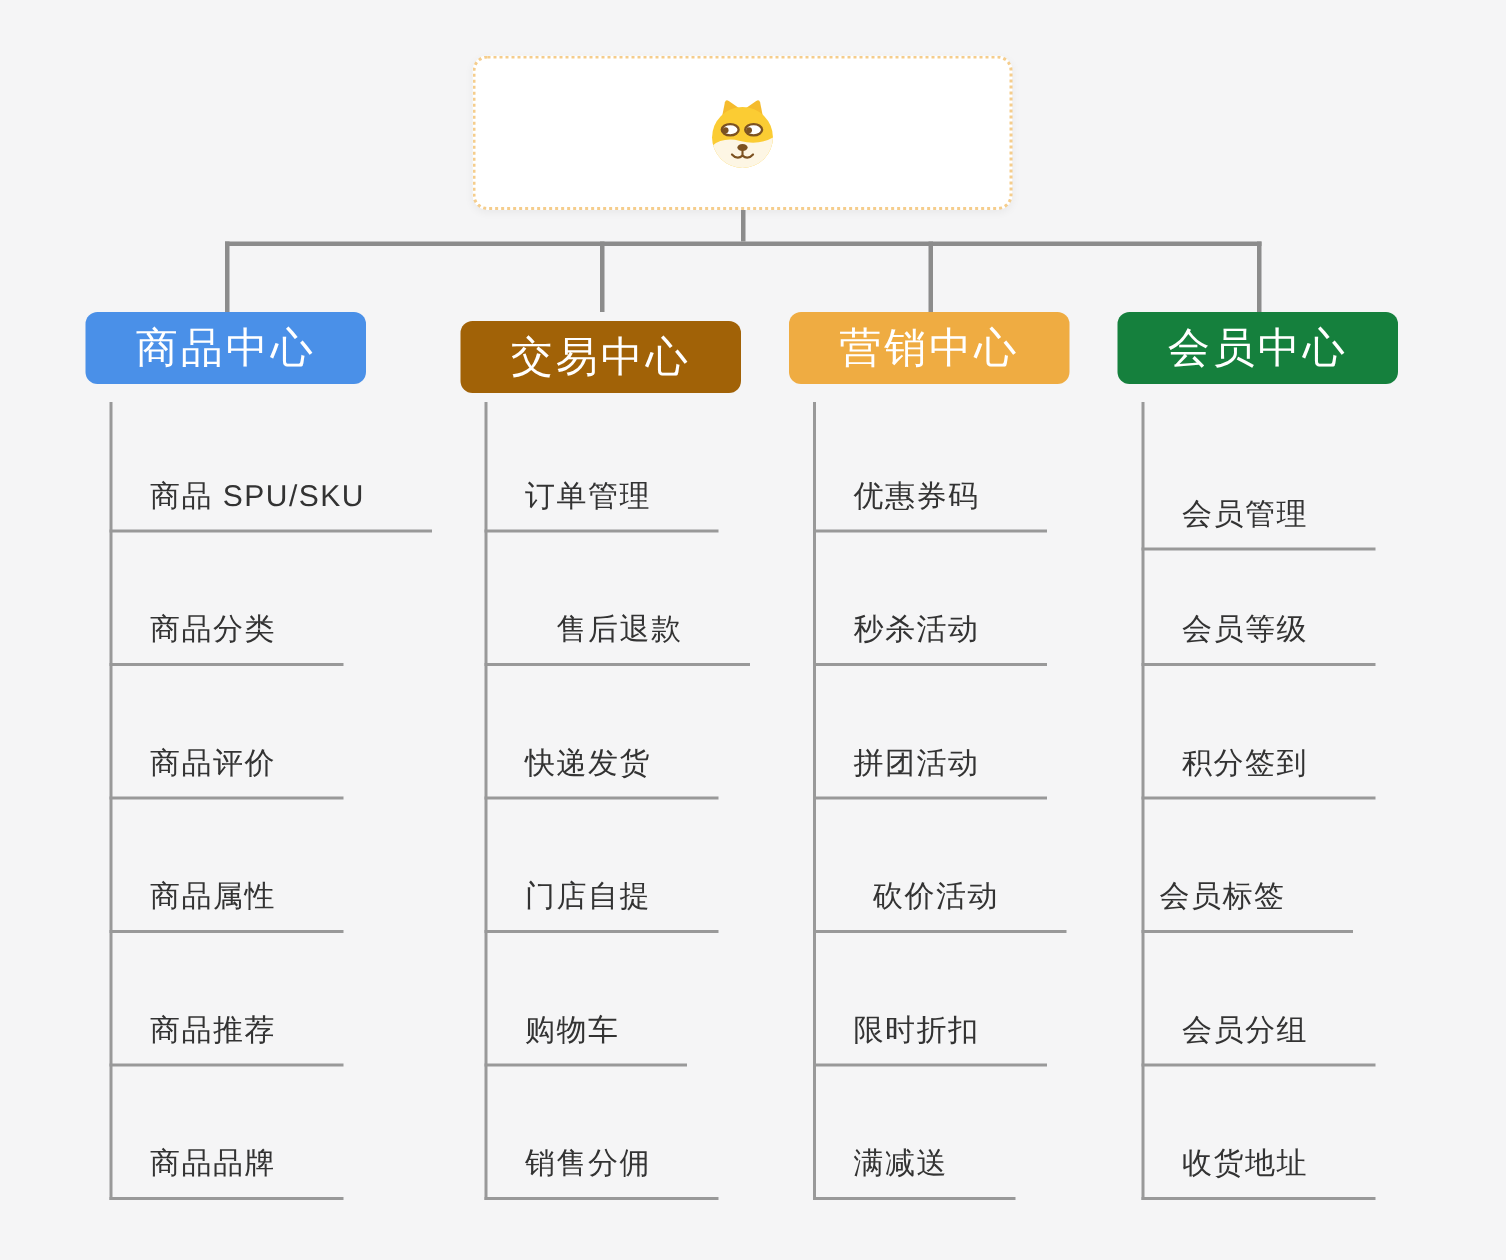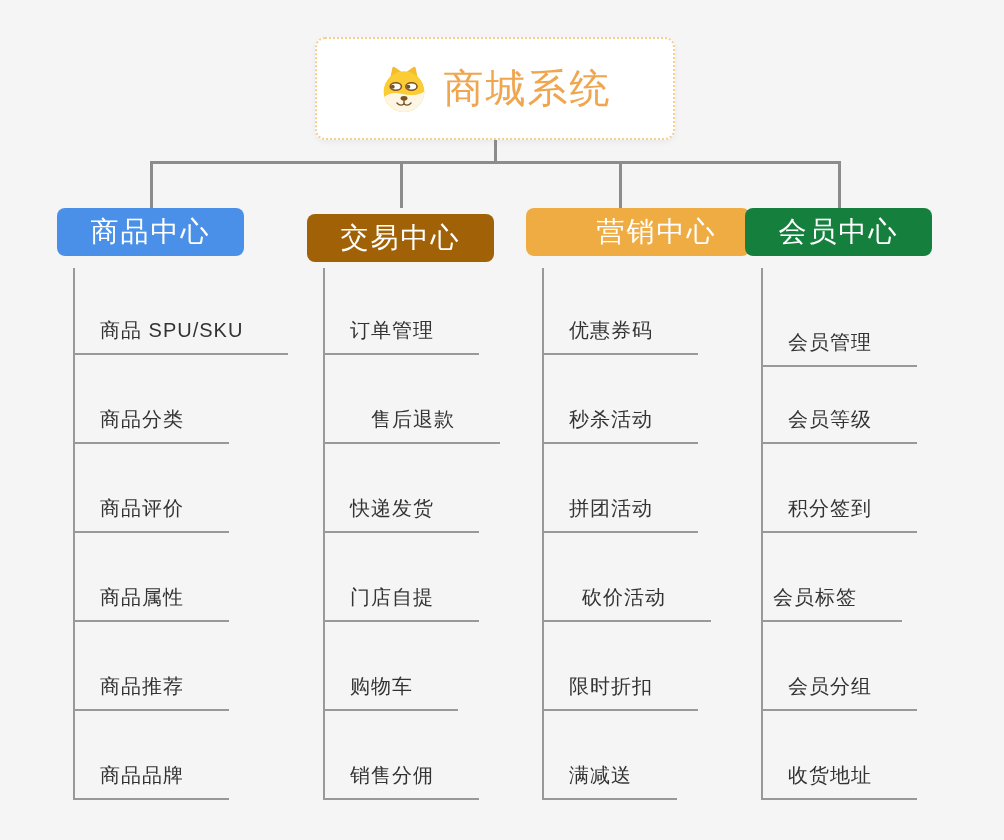--- a/index.html
+++ b/index.html
@@ -60,21 +60,20 @@
         <path d="M4 44 Q14 34 30 38 Q48 42.5 61 33 L61 62 L4 62 Z" fill="#FDF6E4"></path>
       </g>
       <ellipse cx="21.5" cy="28.5" rx="7.2" ry="4.8" fill="#FFFFFF" stroke="#7C5221" stroke-width="2"></ellipse>
       <ellipse cx="41.5" cy="28.5" rx="7.2" ry="4.8" fill="#FFFFFF" stroke="#7C5221" stroke-width="2"></ellipse>
       <circle cx="17.6" cy="28.8" r="2.5" fill="#7C5221"></circle>
       <circle cx="37.6" cy="28.8" r="2.5" fill="#7C5221"></circle>
       <ellipse cx="32" cy="43.5" rx="4.4" ry="3" fill="#7C5221"></ellipse>
       <path d="M32 46.5 L32 50" stroke="#7C5221" stroke-width="1.8" stroke-linecap="round" fill="none"></path>
       <path d="M23 49.5 Q27.5 54.5 32 50.5 Q36.5 54.5 41 49.5" stroke="#7C5221" stroke-width="1.8" stroke-linecap="round" fill="none"></path>
     </svg>
-    <span class="root-label">商城系统</span>
   </div>
 
   <div id="generated">
       <div class="conn" style="left: 494px; top: 140px; width: 3px; height: 21px;"></div>
       <div class="conn" style="left: 149.5px; top: 161px; width: 691px; height: 3px;"></div>
       <div class="conn" style="left: 149.5px; top: 161px; width: 3px; height: 47px;"></div>
       <div class="branch-box" style="left: 57px; top: 208px; background: rgb(74, 144, 232);">
         <span>商品中心</span>
       </div>
       <div class="trunk" style="left: 73px; top: 268px; height: 532px;"></div>
@@ -113,21 +112,21 @@
       <div class="child" style="left: 323px; top: 582px;">
         <span>门店自提</span>
       </div>
       <div class="child" style="left: 323px; top: 671px;">
         <span>购物车</span>
       </div>
       <div class="child" style="left: 323px; top: 760px;">
         <span>销售分佣</span>
       </div>
       <div class="conn" style="left: 618.5px; top: 161px; width: 3px; height: 47px;"></div>
-      <div class="branch-box" style="left: 526px; top: 208px; background: rgb(239, 172, 66); padding-left: 37px;">
+      <div class="branch-box" style="left: 526px; top: 208px; background: rgb(239, 172, 66);">
         <span>营销中心</span>
       </div>
       <div class="trunk" style="left: 542px; top: 268px; height: 532px;"></div>
       <div class="child" style="left: 542px; top: 315px;">
         <span>优惠券码</span>
       </div>
       <div class="child" style="left: 542px; top: 404px;">
         <span>秒杀活动</span>
       </div>
       <div class="child" style="left: 542px; top: 493px;">

